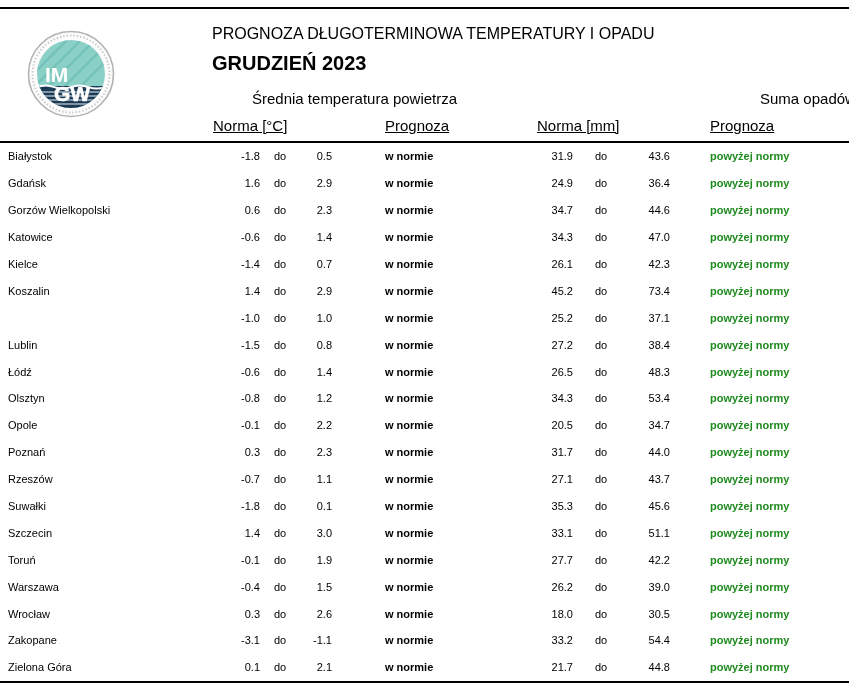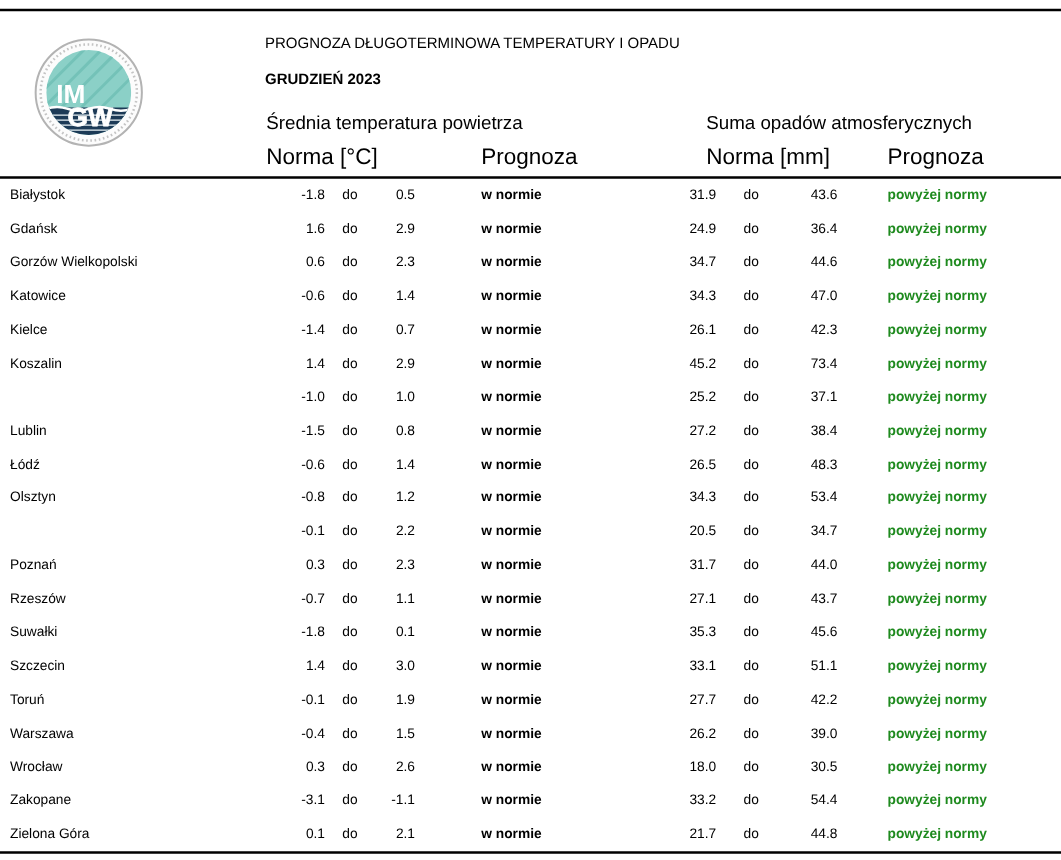--- a/index.html
+++ b/index.html
@@ -12,36 +12,36 @@
     overflow:hidden;
   }
   .top-rule {
     position:absolute; top:7px; left:0; width:849px;
     border-top:2px solid #000;
   }
   
   .logo { position:absolute; left:27px; top:30px; width:88px; height:88px; }
   
   .head { padding:24px 8px 0 212px; }
-  .title { font-size:12px; line-height:20px; letter-spacing:0; }
-  .subtitle { font-size:12px; font-weight:bold; line-height:20px; margin-top:9px; }
+  .title { font-size:16px; line-height:20px; letter-spacing:0; }
+  .subtitle { font-size:20px; font-weight:bold; line-height:20px; margin-top:9px; }
   
   .grid {
     display:grid;
     grid-template-columns:205px 47px 40px 32px 205px 36px 56px 41px 1fr;
     padding:0 8px;
     align-items:center;
   }
-  .groups-row { margin-top:15px; height:20px; font-size:15px; }
-  .cols-row   { margin-top:7px;  height:20px; font-size:18px; }
+  .groups-row { margin-top:15px; height:20px; font-size:15px;gap:39px; }
+  .cols-row   { margin-top:7px;  height:20px; font-size:15px;text-decoration:underline; }
   .g-temp   { grid-column:2 / 6; }
   .g-precip { grid-column:6 / 10;margin-left:28px; }
   .h-tnorm  { grid-column:2 / 5; }
   .h-tprog  { grid-column:5; padding-left:53px; }
-  .h-pnorm  { grid-column:6 / 9;margin-left:28px; }
+  .h-pnorm  { grid-column:6 / 9; }
   .h-pprog  { grid-column:9; padding-left:40px; }
   .mid-rule { border-top:2px solid #000; margin-top:6px; }
   
   .rows { }
   .row { height:26.9px; font-size:11px; }
   .c-city  { grid-column:1; text-align:left; white-space:nowrap; }
   .c-tlow  { grid-column:2; text-align:right; }
   .c-tdo   { grid-column:3; text-align:center; }
   .c-thigh { grid-column:4; text-align:right; }
   .c-tprog { grid-column:5; padding-left:53px; font-weight:bold; }
@@ -223,20 +223,21 @@
     <span class="c-tdo">do</span>
     <span class="c-thigh">1.2</span>
     <span class="c-tprog">w normie</span>
     <span class="c-plow">34.3</span>
     <span class="c-pdo">do</span>
     <span class="c-phigh">53.4</span>
     <span class="c-pprog" style="color: rgb(30, 138, 30);">powyżej normy</span>
   </div>
 
   <div class="grid row">
+    <span class="c-city">Opole</span>
     <span class="c-tlow">-0.1</span>
     <span class="c-tdo">do</span>
     <span class="c-thigh">2.2</span>
     <span class="c-tprog">w normie</span>
     <span class="c-plow">20.5</span>
     <span class="c-pdo">do</span>
     <span class="c-phigh">34.7</span>
     <span class="c-pprog" style="color: rgb(30, 138, 30);">powyżej normy</span>
   </div>
 

